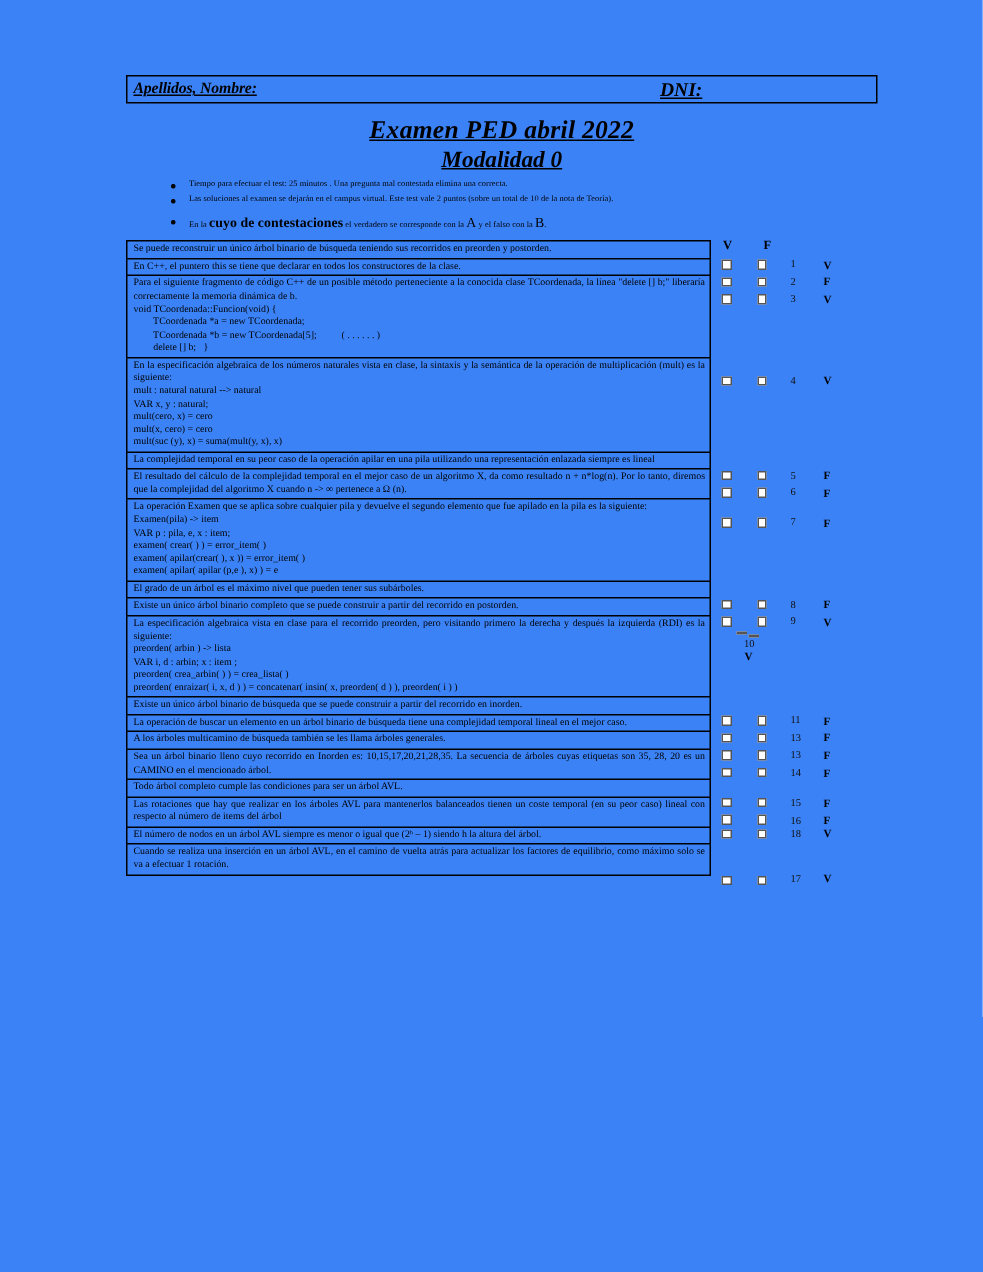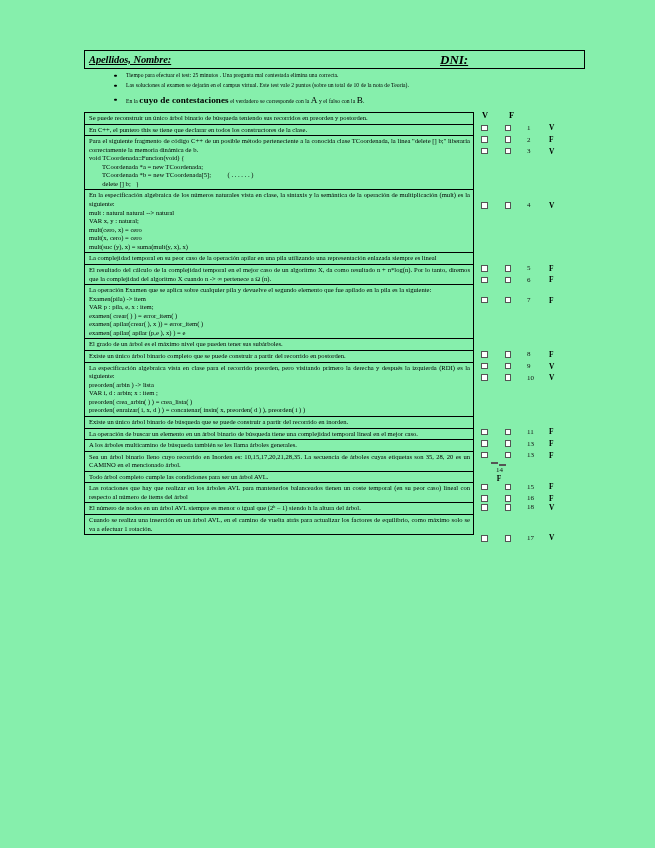--- a/index.html
+++ b/index.html
@@ -11,21 +11,21 @@
     width: 655px;
     height: 848px;
     font-family: "Liberation Serif", "DejaVu Serif", serif;
     color: #000000;
     overflow: hidden;
   }
   .page {
     position: relative;
     width: 655px;
     height: 848px;
-    background: #86efac;
+    background: #3b82f6;
     box-sizing: border-box;
     padding: 50px 70px 0 84px;
   }
 
   
   .identity-box {
     border: 1.4px solid #000;
     height: 19px;
     display: flex;
     align-items: center;
@@ -193,20 +193,24 @@
 </head>
 <body>
 
 <div class="page">
 
   <div class="identity-box">
     <span class="identity-label">Apellidos, Nombre:</span>
     <span class="identity-dni">DNI:</span>
   </div>
 
+  <div class="title-block">
+    <div class="exam-title">Examen PED abril 2022</div>
+    <div class="exam-subtitle">Modalidad 0</div>
+  </div>
 
   <ul class="normas-list">
     <li>
       <span class="bullet"></span>
       <span>Tiempo para efectuar el test: 25 minutos . Una pregunta mal contestada elimina una correcta.</span>
     </li>
     <li>
       <span class="bullet"></span>
       <span>Las soluciones al examen se dejarán en el campus virtual. Este test vale 2 puntos (sobre un total de 10 de la nota de Teoría).</span>
     </li>
@@ -382,21 +386,21 @@
             <span class="chk chk-f"></span>
             <span class="qnum">8</span>
             <span class="qans">F</span>
           </div>
           <div class="ans-row" style="top: 249.562px;">
             <span class="chk chk-v"></span>
             <span class="chk chk-f"></span>
             <span class="qnum">9</span>
             <span class="qans">V</span>
           </div>
-          <div class="ans-row" style="top: 261.125px;">
+          <div class="ans-row" style="top: 261.125px; flex-direction: column;">
             <span class="chk chk-v"></span>
             <span class="chk chk-f"></span>
             <span class="qnum">10</span>
             <span class="qans">V</span>
           </div>
           <div class="ans-row" style="top: 315.5px;">
             <span class="chk chk-v"></span>
             <span class="chk chk-f"></span>
             <span class="qnum">11</span>
             <span class="qans">F</span>
@@ -406,21 +410,21 @@
             <span class="chk chk-f"></span>
             <span class="qnum">13</span>
             <span class="qans">F</span>
           </div>
           <div class="ans-row" style="top: 338.625px; justify-content: flex-end;">
             <span class="chk chk-v"></span>
             <span class="chk chk-f"></span>
             <span class="qnum">13</span>
             <span class="qans">F</span>
           </div>
-          <div class="ans-row" style="top: 350.188px; flex-direction: column;">
+          <div class="ans-row" style="top: 350.188px;">
             <span class="chk chk-v"></span>
             <span class="chk chk-f"></span>
             <span class="qnum">14</span>
             <span class="qans">F</span>
           </div>
           <div class="ans-row" style="top: 370.312px;">
             <span class="chk chk-v"></span>
             <span class="chk chk-f"></span>
             <span class="qnum">15</span>
             <span class="qans">F</span>

